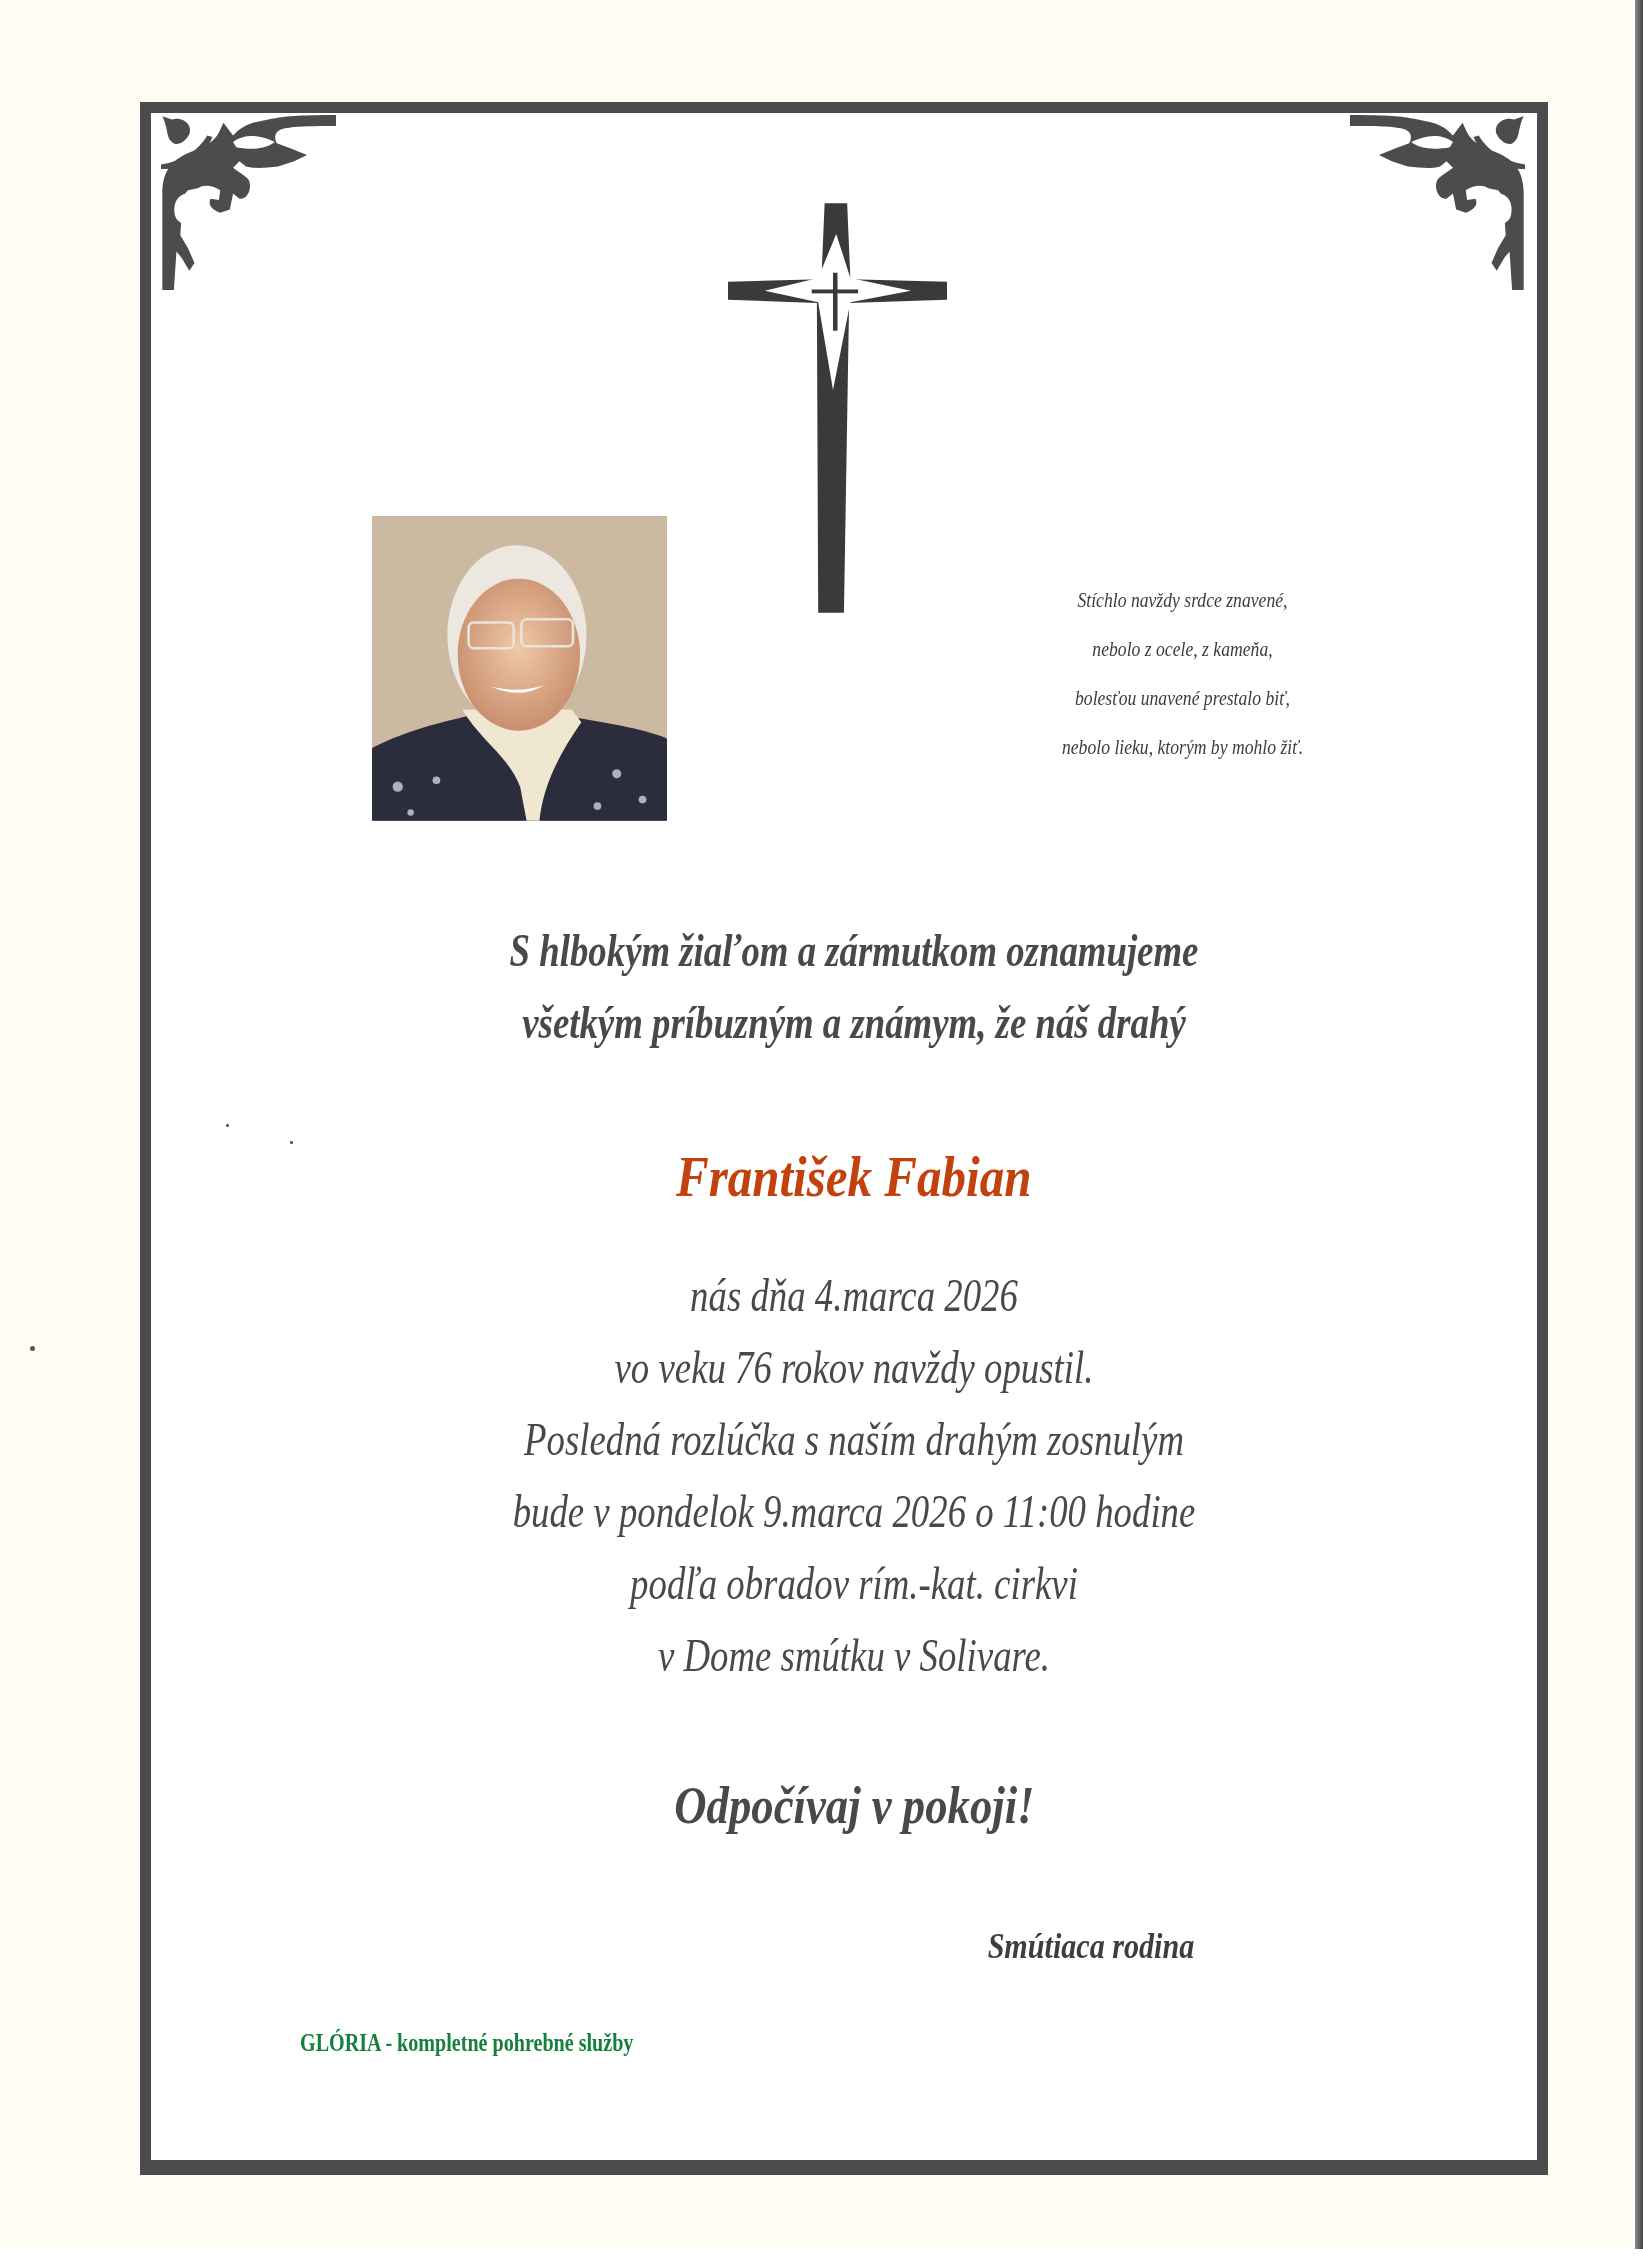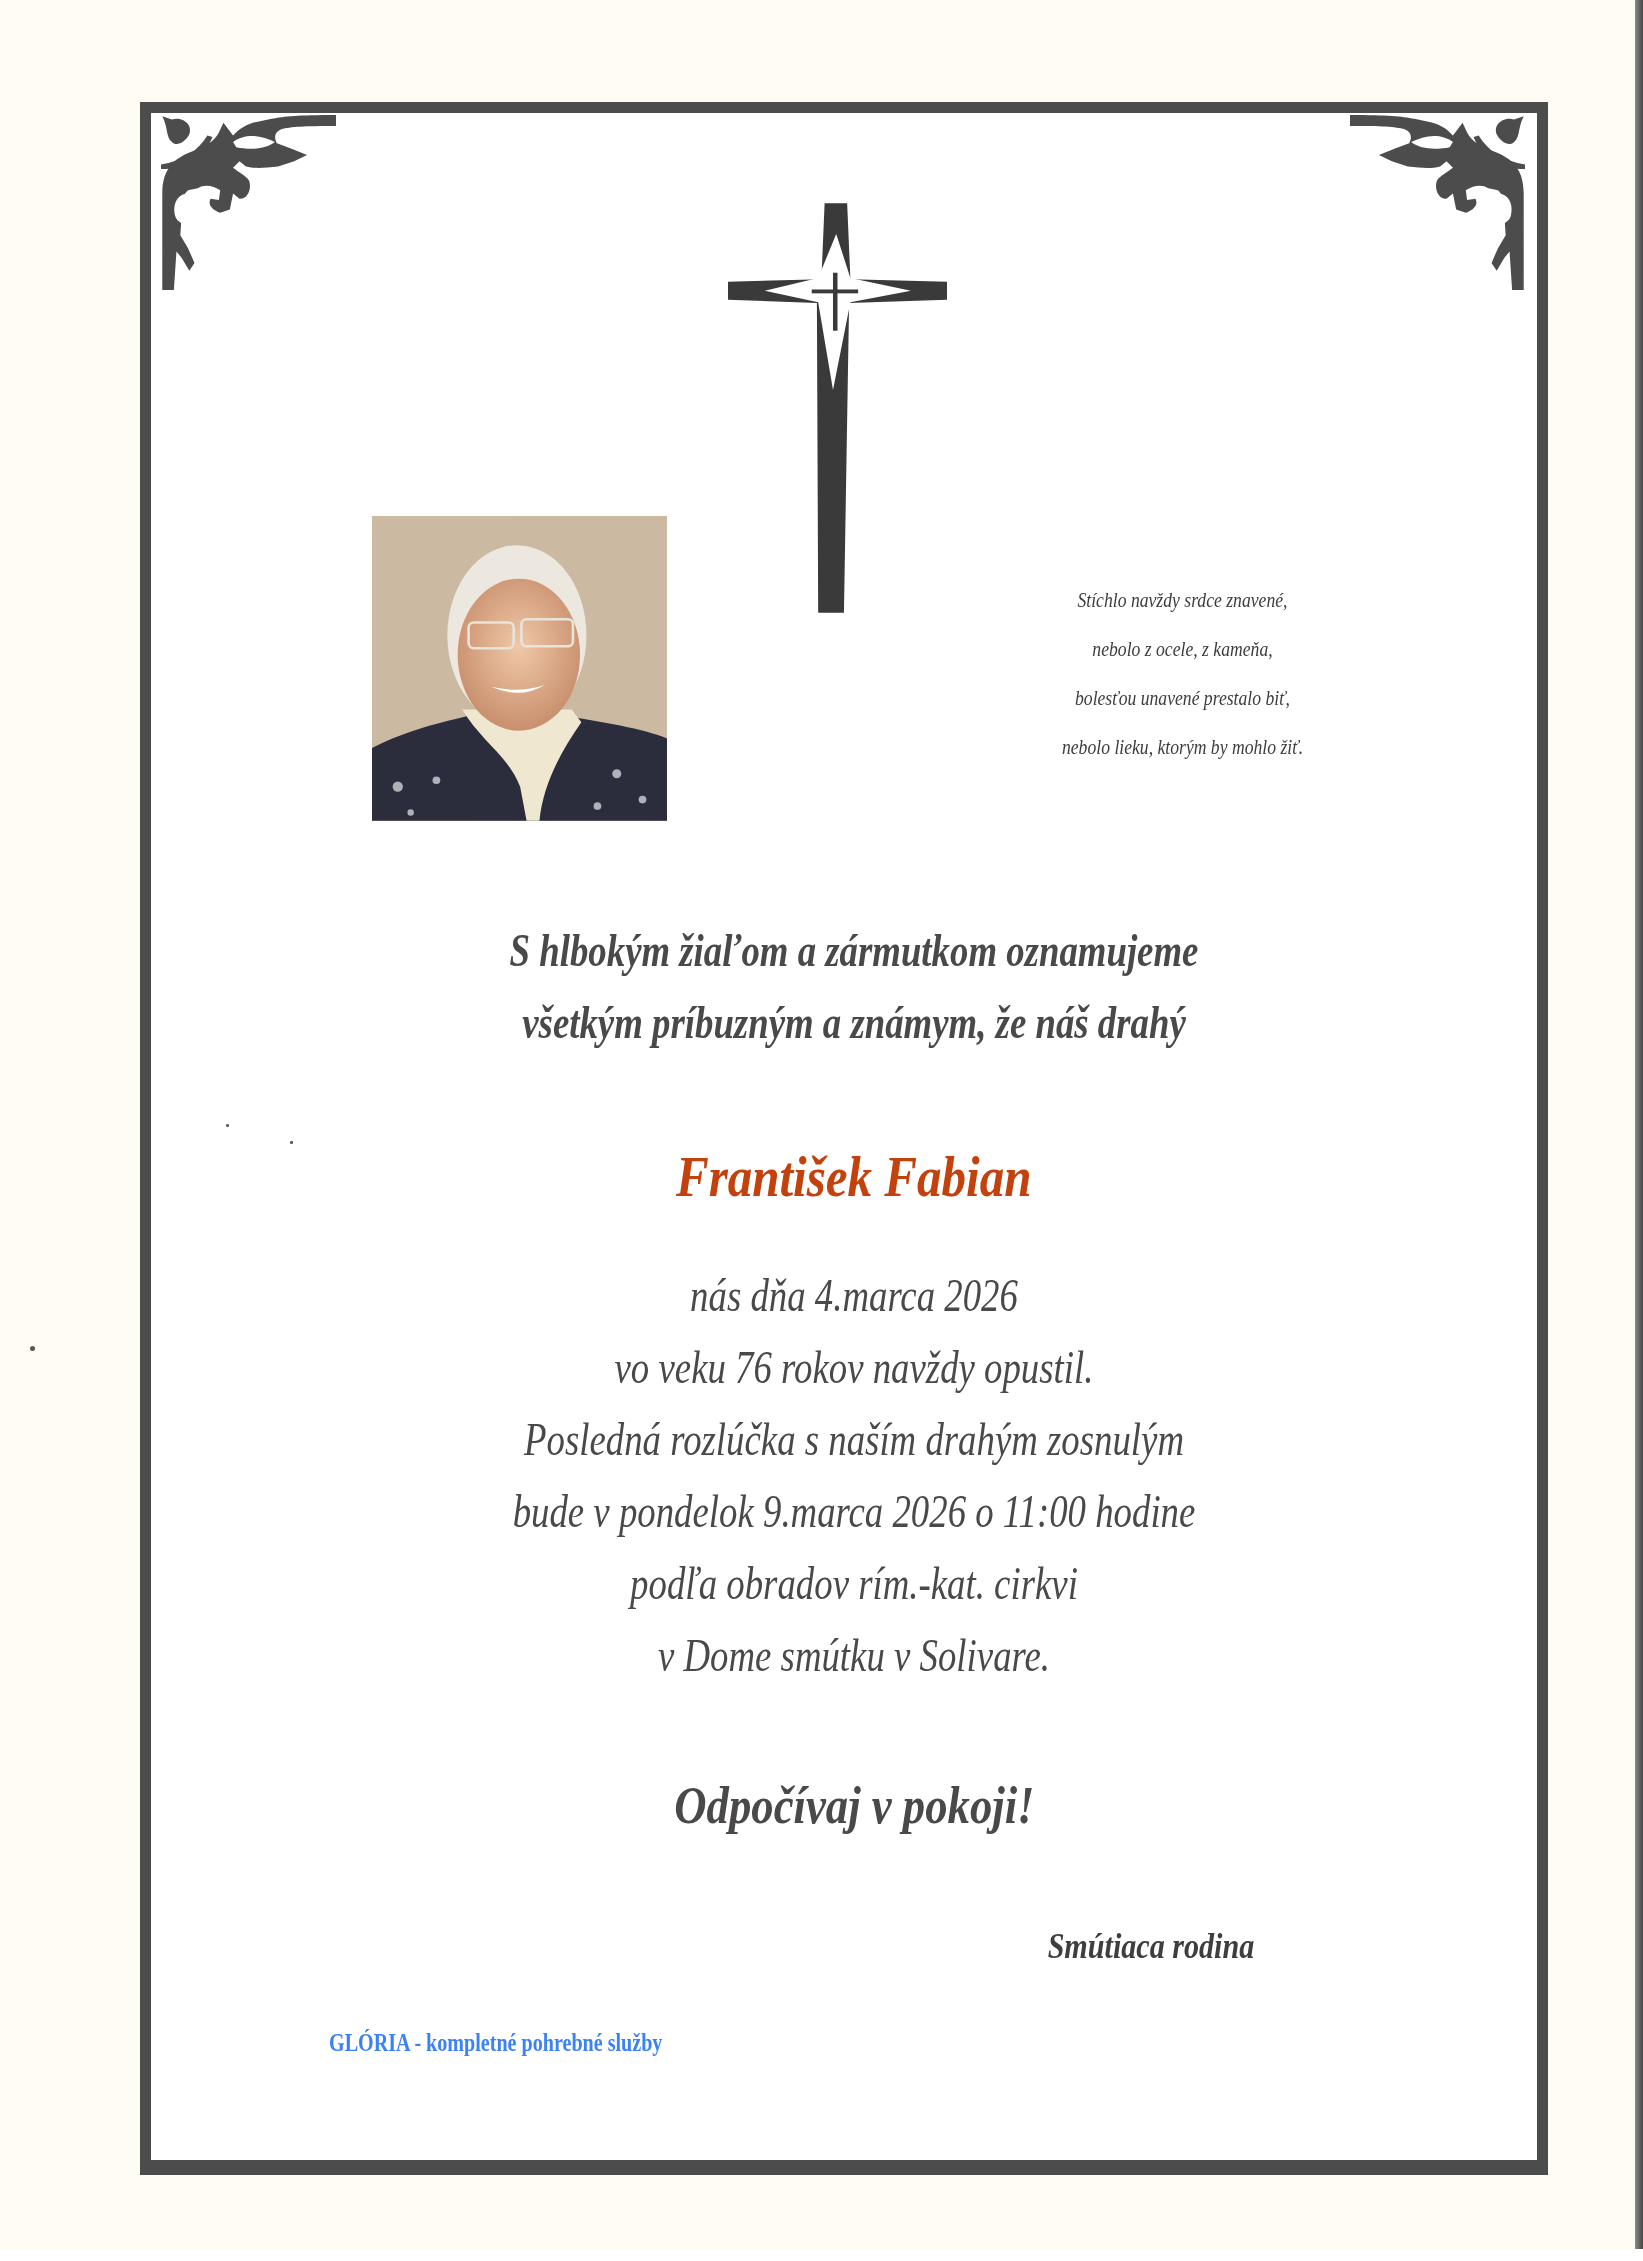--- a/index.html
+++ b/index.html
@@ -37,23 +37,23 @@
   .verse { left:860px; width:645px; font-size:21px; line-height:49px; top:576px; color:#3d3b3b; }
   .verse div { transform:scaleX(0.84); }
   .intro { left:177px; width:1354px; font-size:46px; line-height:72px; top:915px; color:#4a4848;font-weight:bold; }
   .intro div { transform:scaleX(0.80); }
   .name { left:177px; width:1354px; font-size:57px; font-weight:bold; top:1144px; color:#c2410c; }
   .name span { display:inline-block; transform:scaleX(0.86); }
   .body-lines { left:177px; width:1354px; font-size:46px; line-height:72px; top:1260px; color:#4a4848;text-align:center; }
   .body-lines div { transform:scaleX(0.80); }
   .farewell { left:177px; width:1354px; font-size:52px; font-weight:bold; top:1776px; color:#4a4848; }
   .farewell span { display:inline-block; transform:scaleX(0.86); }
-  .family { left:954px; width:361px; font-size:35px; font-weight:bold; top:1927px; text-align:center; color:#3f3d3d; }
+  .family { left:954px; width:361px; font-size:35px; font-weight:bold; top:1927px; text-align:left; color:#3f3d3d; }
   .family span { display:inline-block; transform:scaleX(0.86); transform-origin:right center; }
-  .company { position:absolute; left:300px; top:2029px; font-size:24.5px; font-weight:bold; color:#3b82f6; white-space:nowrap;margin-left:29px; }
+  .company { position:absolute; left:300px; top:2029px; font-size:24.5px; font-weight:bold; color:#15803d; white-space:nowrap; }
   .company span { display:inline-block; transform:scaleX(0.82); transform-origin:left center; }
   .speck { position:absolute; background:#555; border-radius:50%; }
 </style>
 </head>
 <body>
 
 <div class="paper-edge"></div>
 <div class="paper-bottom"></div>
 
 <div class="frame"></div>

